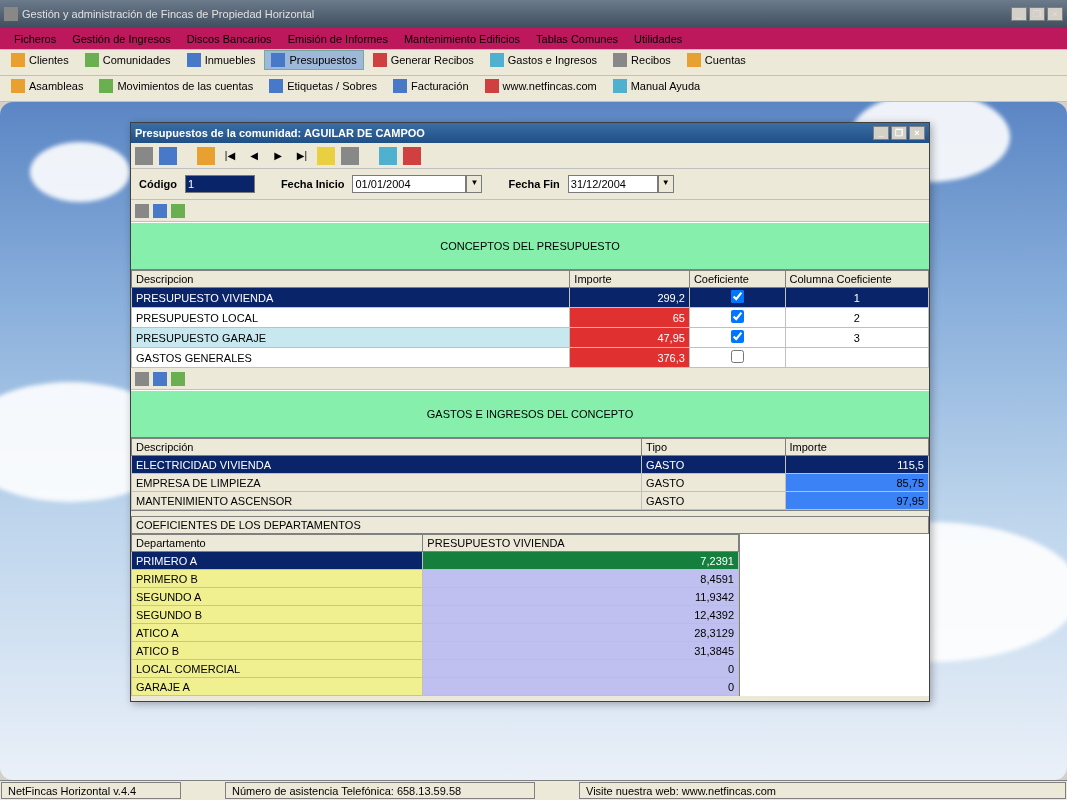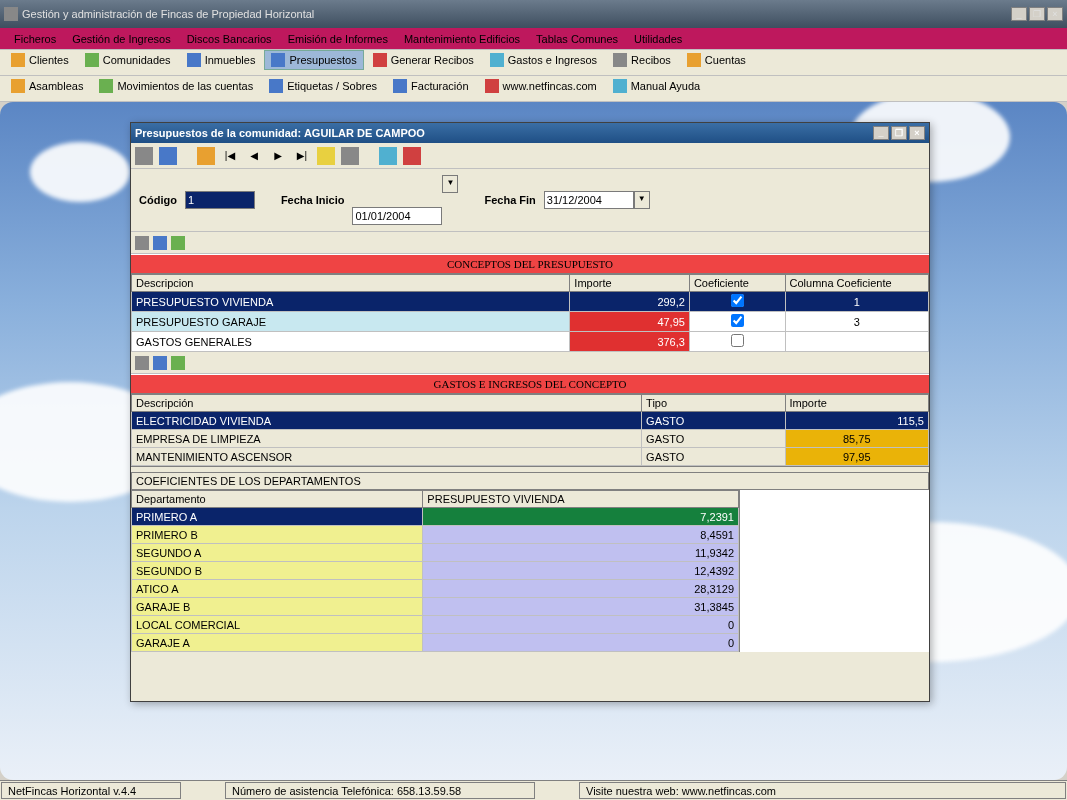--- a/index.html
+++ b/index.html
@@ -42,33 +42,33 @@
 .itbtn { width: 18px; height: 18px; cursor: pointer; display:flex; align-items:center; justify-content:center; font-size:10px;}
 
 
 .form-row { background: #ece9d8; padding: 6px 8px; display: flex; align-items: center; gap: 8px; border-bottom: 1px solid #c0c0c0; }
 .form-row label { font-weight: bold; }
 .form-row input[type=text] { border: 1px solid #7a7a7a; padding: 1px 2px; height: 18px; }
 .combo { display: flex; }
 .combo input { border-right: none; }
 .combo .dd { width: 16px; height: 18px; background: #ece9d8; border: 1px solid #7a7a7a; text-align:center; line-height:14px; cursor:pointer; font-size:8px;}
 .mini-tb { background: #ece9d8; height: 22px; display: flex; align-items: center; padding: 0 4px; gap: 4px; border-bottom: 1px solid #c0c0c0; }
-.section-header { background: #ef4444; text-align: center; padding: 3px; border-bottom: 1px solid #808080; border-top: 1px solid #fff; font-family: Liberation Serif, serif; }
+.section-header { background: #86efac; text-align: center; padding: 17px; border-bottom: 1px solid #808080; border-top: 1px solid #fff; }
 
 
 table { border-collapse: collapse; width: 100%; }
 th { background: #ece9d8; border: 1px solid #808080; padding: 2px 4px; text-align: left; font-weight: normal; }
 td { border: 1px solid #c0c0c0; padding: 2px 4px; height: 18px; }
 .row-sel { background: #0a246a; color: #fff; }
 .row-alt0 { background: #c8e8f0; }
 .row-alt1 { background: #fff; }
 .cell-red { background: #e03030; color: #fff; text-align: right; }
 .cell-num { text-align: right; }
 .cell-center { text-align: center; }
-.cell-orange { background: #eab308; text-align: center; }
+.cell-orange { background: #3b82f6; text-align: right; }
 
 
 .coef-wrap { display: flex; }
 .coef-table { flex: 1; }
 .coef-side { width: 190px; background: #fff; border-left: 1px solid #808080; }
 .coef-title { background: #ece9d8; padding: 2px 4px; border: 1px solid #808080; font-weight: normal; }
 .dept-cell { background: #f0f090; margin-left: 48px; }
 .val-cell { background: #c0c0f0; text-align: right; }
 .row-sel .dept-cell { background: #0a246a; }
 .row-sel .val-cell { background: #15803d; }
@@ -195,21 +195,21 @@
         <span class="itbtn ic-cyan ticon-sm"></span>
         <span class="itbtn ic-red ticon-sm"></span>
       </div>
 
       <div class="form-row">
         <label>Código</label>
         <input type="text" style="width: 70px; background: rgb(10, 36, 106); color: rgb(255, 255, 255);" value="1">
         <span style="width:10px"></span>
         <label>Fecha Inicio</label>
         <div class="combo">
-          <input type="text" style="width: 90px; margin-top: 32px;" value="01/01/2004">
+          <input type="text" style="width: 114px;" value="01/01/2004">
           <div class="dd">▼</div>
         </div>
         <span style="width:10px"></span>
         <label>Fecha Fin</label>
         <div class="combo">
           <input type="text" style="width: 90px;" value="31/12/2004">
           <div class="dd">▼</div>
         </div>
       </div>
 
@@ -227,20 +227,26 @@
               <th style="width: 12%;">Coeficiente</th>
               <th style="width: 18%;">Columna Coeficiente</th>
             </tr>
           </thead>
         <tbody id="conc-body">
             <tr class="row-sel">
               <td>PRESUPUESTO VIVIENDA</td>
               <td class="cell-num">299,2</td>
               <td class="cell-center"><input type="checkbox" checked="" style=""></td>
               <td class="cell-center">1</td>
+            </tr>
+            <tr class="row-alt1">
+              <td>PRESUPUESTO LOCAL</td>
+              <td class="cell-red">65</td>
+              <td class="cell-center" style="background: rgb(255, 255, 255);"><input type="checkbox" checked="" style=""></td>
+              <td class="cell-center" style="background: rgb(255, 255, 255);">2</td>
             </tr>
             <tr class="row-alt0">
               <td>PRESUPUESTO GARAJE</td>
               <td class="cell-red">47,95</td>
               <td class="cell-center" style="background: rgb(255, 255, 255);"><input type="checkbox" checked="" style=""></td>
               <td class="cell-center" style="background: rgb(255, 255, 255);">3</td>
             </tr>
             <tr class="row-alt1">
               <td>GASTOS GENERALES</td>
               <td class="cell-red">376,3</td>
@@ -309,21 +315,21 @@
                 </tr>
                 <tr>
                   <td class="dept-cell">SEGUNDO B</td>
                   <td class="val-cell">12,4392</td>
                 </tr>
                 <tr>
                   <td class="dept-cell">ATICO A</td>
                   <td class="val-cell">28,3129</td>
                 </tr>
                 <tr>
-                  <td class="dept-cell">GARAJE B</td>
+                  <td class="dept-cell">ATICO B</td>
                   <td class="val-cell">31,3845</td>
                 </tr>
                 <tr>
                   <td class="dept-cell">LOCAL COMERCIAL</td>
                   <td class="val-cell">0</td>
                 </tr>
                 <tr>
                   <td class="dept-cell">GARAJE A</td>
                   <td class="val-cell">0</td>
                 </tr>

